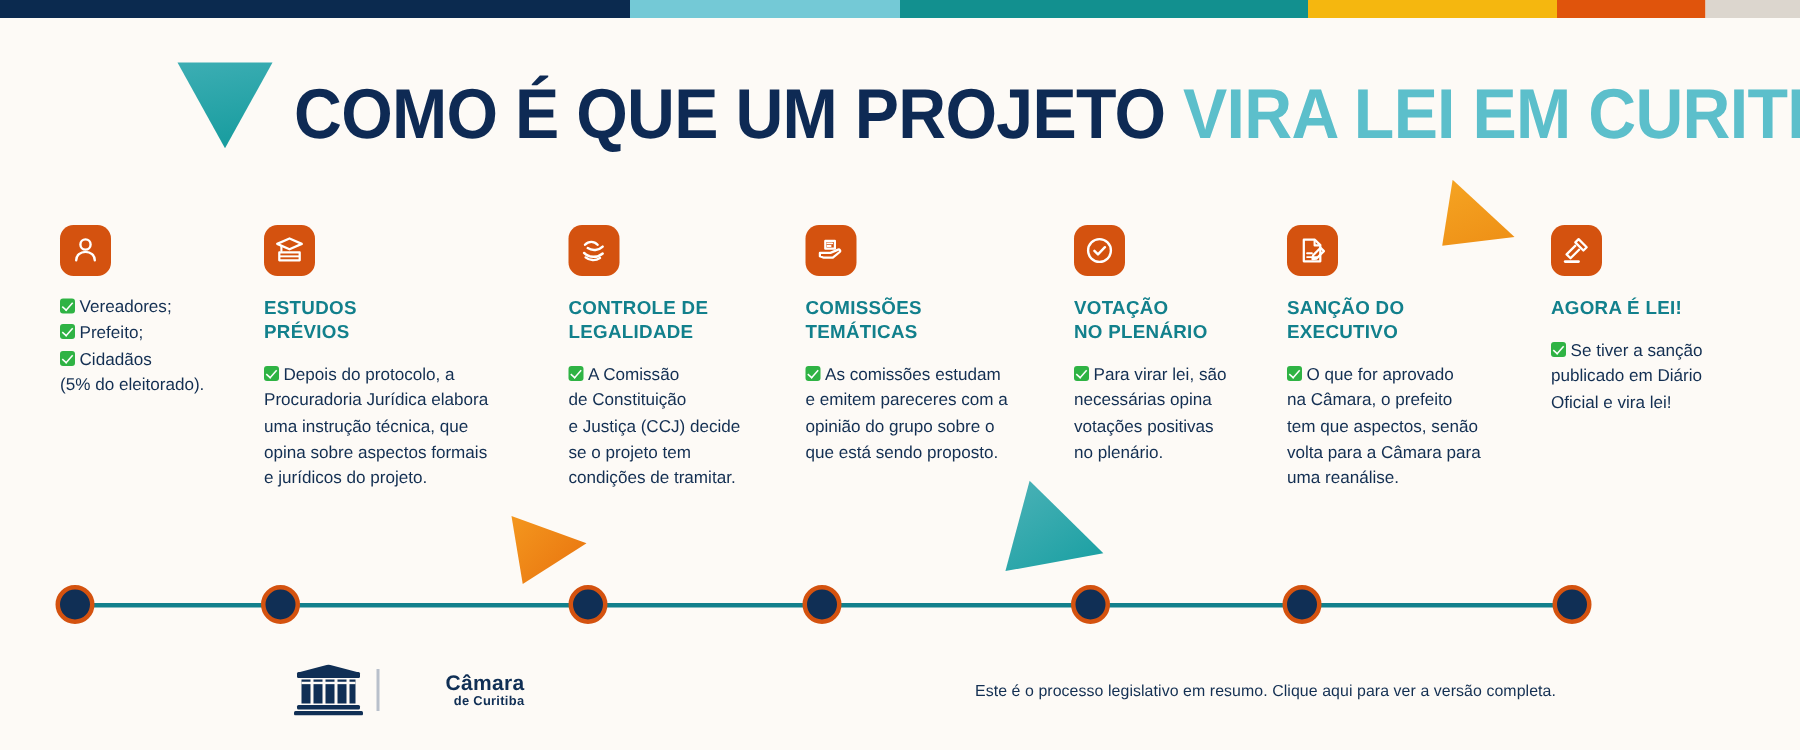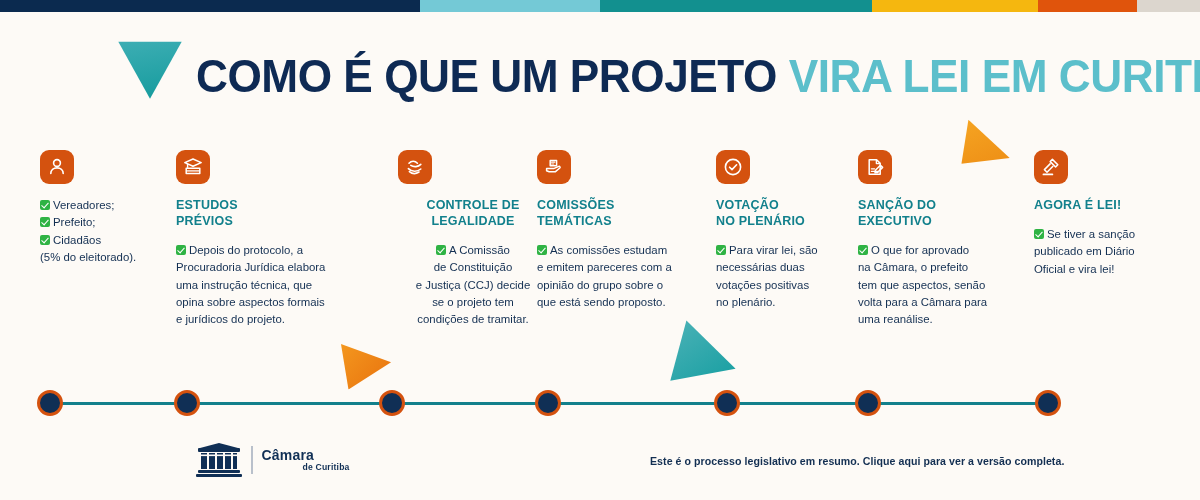--- a/index.html
+++ b/index.html
@@ -141,30 +141,30 @@
     background: #102F55;
     border: 3px solid #D4520F;
   }
 
   
   .footer-logo {
     position: absolute; left: 196px; top: 443px;
     display: flex; align-items: center; gap: 9px;
   }
   .logo-divider { width: 1.5px; height: 28px; background: #B9C0CB; }
-  .logo-text { line-height: 1.08; }
+  .logo-text { line-height: 1.08; text-align: right; }
   .logo-text .l1 {
     color: #102F55; font-size: 14px; font-weight: 700; letter-spacing: 0.2px;
   }
   .logo-text .l2 {
     color: #102F55; font-size: 8.6px; font-weight: 700; letter-spacing: 0.2px; margin-left: 41px;
   }
   .footer-note {
     position: absolute; left: 650px; top: 455px;
-    color: #132F52; font-size: 10.6px; letter-spacing: 0.05px; font-weight: bold;
+    color: #132F52; font-size: 10.6px; letter-spacing: 0.05px;
   }
 </style>
 </head>
 <body>
 
 <div id="infographic">
 
   <div class="topbar">
       <span style="width: 420px; background: rgb(11, 42, 79);"></span>
       <span style="width: 180px; background: rgb(116, 201, 214);"></span>
@@ -219,21 +219,21 @@
         <div class="col-title">ESTUDOS
 PRÉVIOS</div>
         <div class="col-body">
           <span class="bullet-line"><span class="chk"></span><span>Depois do protocolo, a</span></span>
           <span class="bullet-line"><span>Procuradoria Jurídica elabora</span></span>
           <span class="bullet-line"><span>uma instrução técnica, que</span></span>
           <span class="bullet-line"><span>opina sobre aspectos formais</span></span>
           <span class="bullet-line"><span>e jurídicos do projeto.</span></span>
         </div>
       </div>
-      <div class="col" style="left: 398px; width: 150px; text-align: center;">
+      <div class="col" style="left: 379px; width: 150px;">
         <div class="icon-badge">
           <svg width="22" height="22" viewBox="0 0 22 22">
             <path d="M5 7.2c2.4-2.6 6-2.6 8.4 0" fill="none" stroke="#fff" stroke-width="1.6" stroke-linecap="round"></path>
             <path d="M16.8 8.4c-2.6 2.6-7 3-10 1" fill="none" stroke="#fff" stroke-width="1.6" stroke-linecap="round"></path>
             <path d="M4.4 12.6c3.2 3.4 9 3.4 12.4.4" fill="none" stroke="#fff" stroke-width="1.6" stroke-linecap="round"></path>
             <path d="M5.4 15.6c2.6 2.2 6.6 2.4 9.6.4" fill="none" stroke="#fff" stroke-width="1.6" stroke-linecap="round"></path>
           </svg>
         </div>
         <div class="col-title">CONTROLE DE
 LEGALIDADE</div>
@@ -266,21 +266,21 @@
         <div class="icon-badge">
           <svg width="22" height="22" viewBox="0 0 22 22">
             <circle cx="11" cy="11" r="7.6" fill="none" stroke="#fff" stroke-width="1.6"></circle>
             <path d="M7.6 11.2l2.4 2.4 4.6-4.8" fill="none" stroke="#fff" stroke-width="1.6" stroke-linecap="round" stroke-linejoin="round"></path>
           </svg>
         </div>
         <div class="col-title">VOTAÇÃO
 NO PLENÁRIO</div>
         <div class="col-body">
           <span class="bullet-line"><span class="chk"></span><span>Para virar lei,  são</span></span>
-          <span class="bullet-line"><span>necessárias duas</span></span>
+          <span class="bullet-line"><span>necessárias opina</span></span>
           <span class="bullet-line"><span>votações positivas</span></span>
           <span class="bullet-line"><span>no plenário.</span></span>
         </div>
       </div>
       <div class="col" style="left: 858px; width: 160px;">
         <div class="icon-badge">
           <svg width="22" height="22" viewBox="0 0 22 22">
             <path d="M5.2 3.8h7.4l3.6 3.6v10.8H5.2z" fill="none" stroke="#fff" stroke-width="1.5" stroke-linejoin="round"></path>
             <path d="M12.4 3.8v3.8h3.8" fill="none" stroke="#fff" stroke-width="1.4" stroke-linejoin="round"></path>
             <path d="M7.4 15.4h6.4M7.4 12.8h3.2" stroke="#fff" stroke-width="1.3" stroke-linecap="round"></path>

